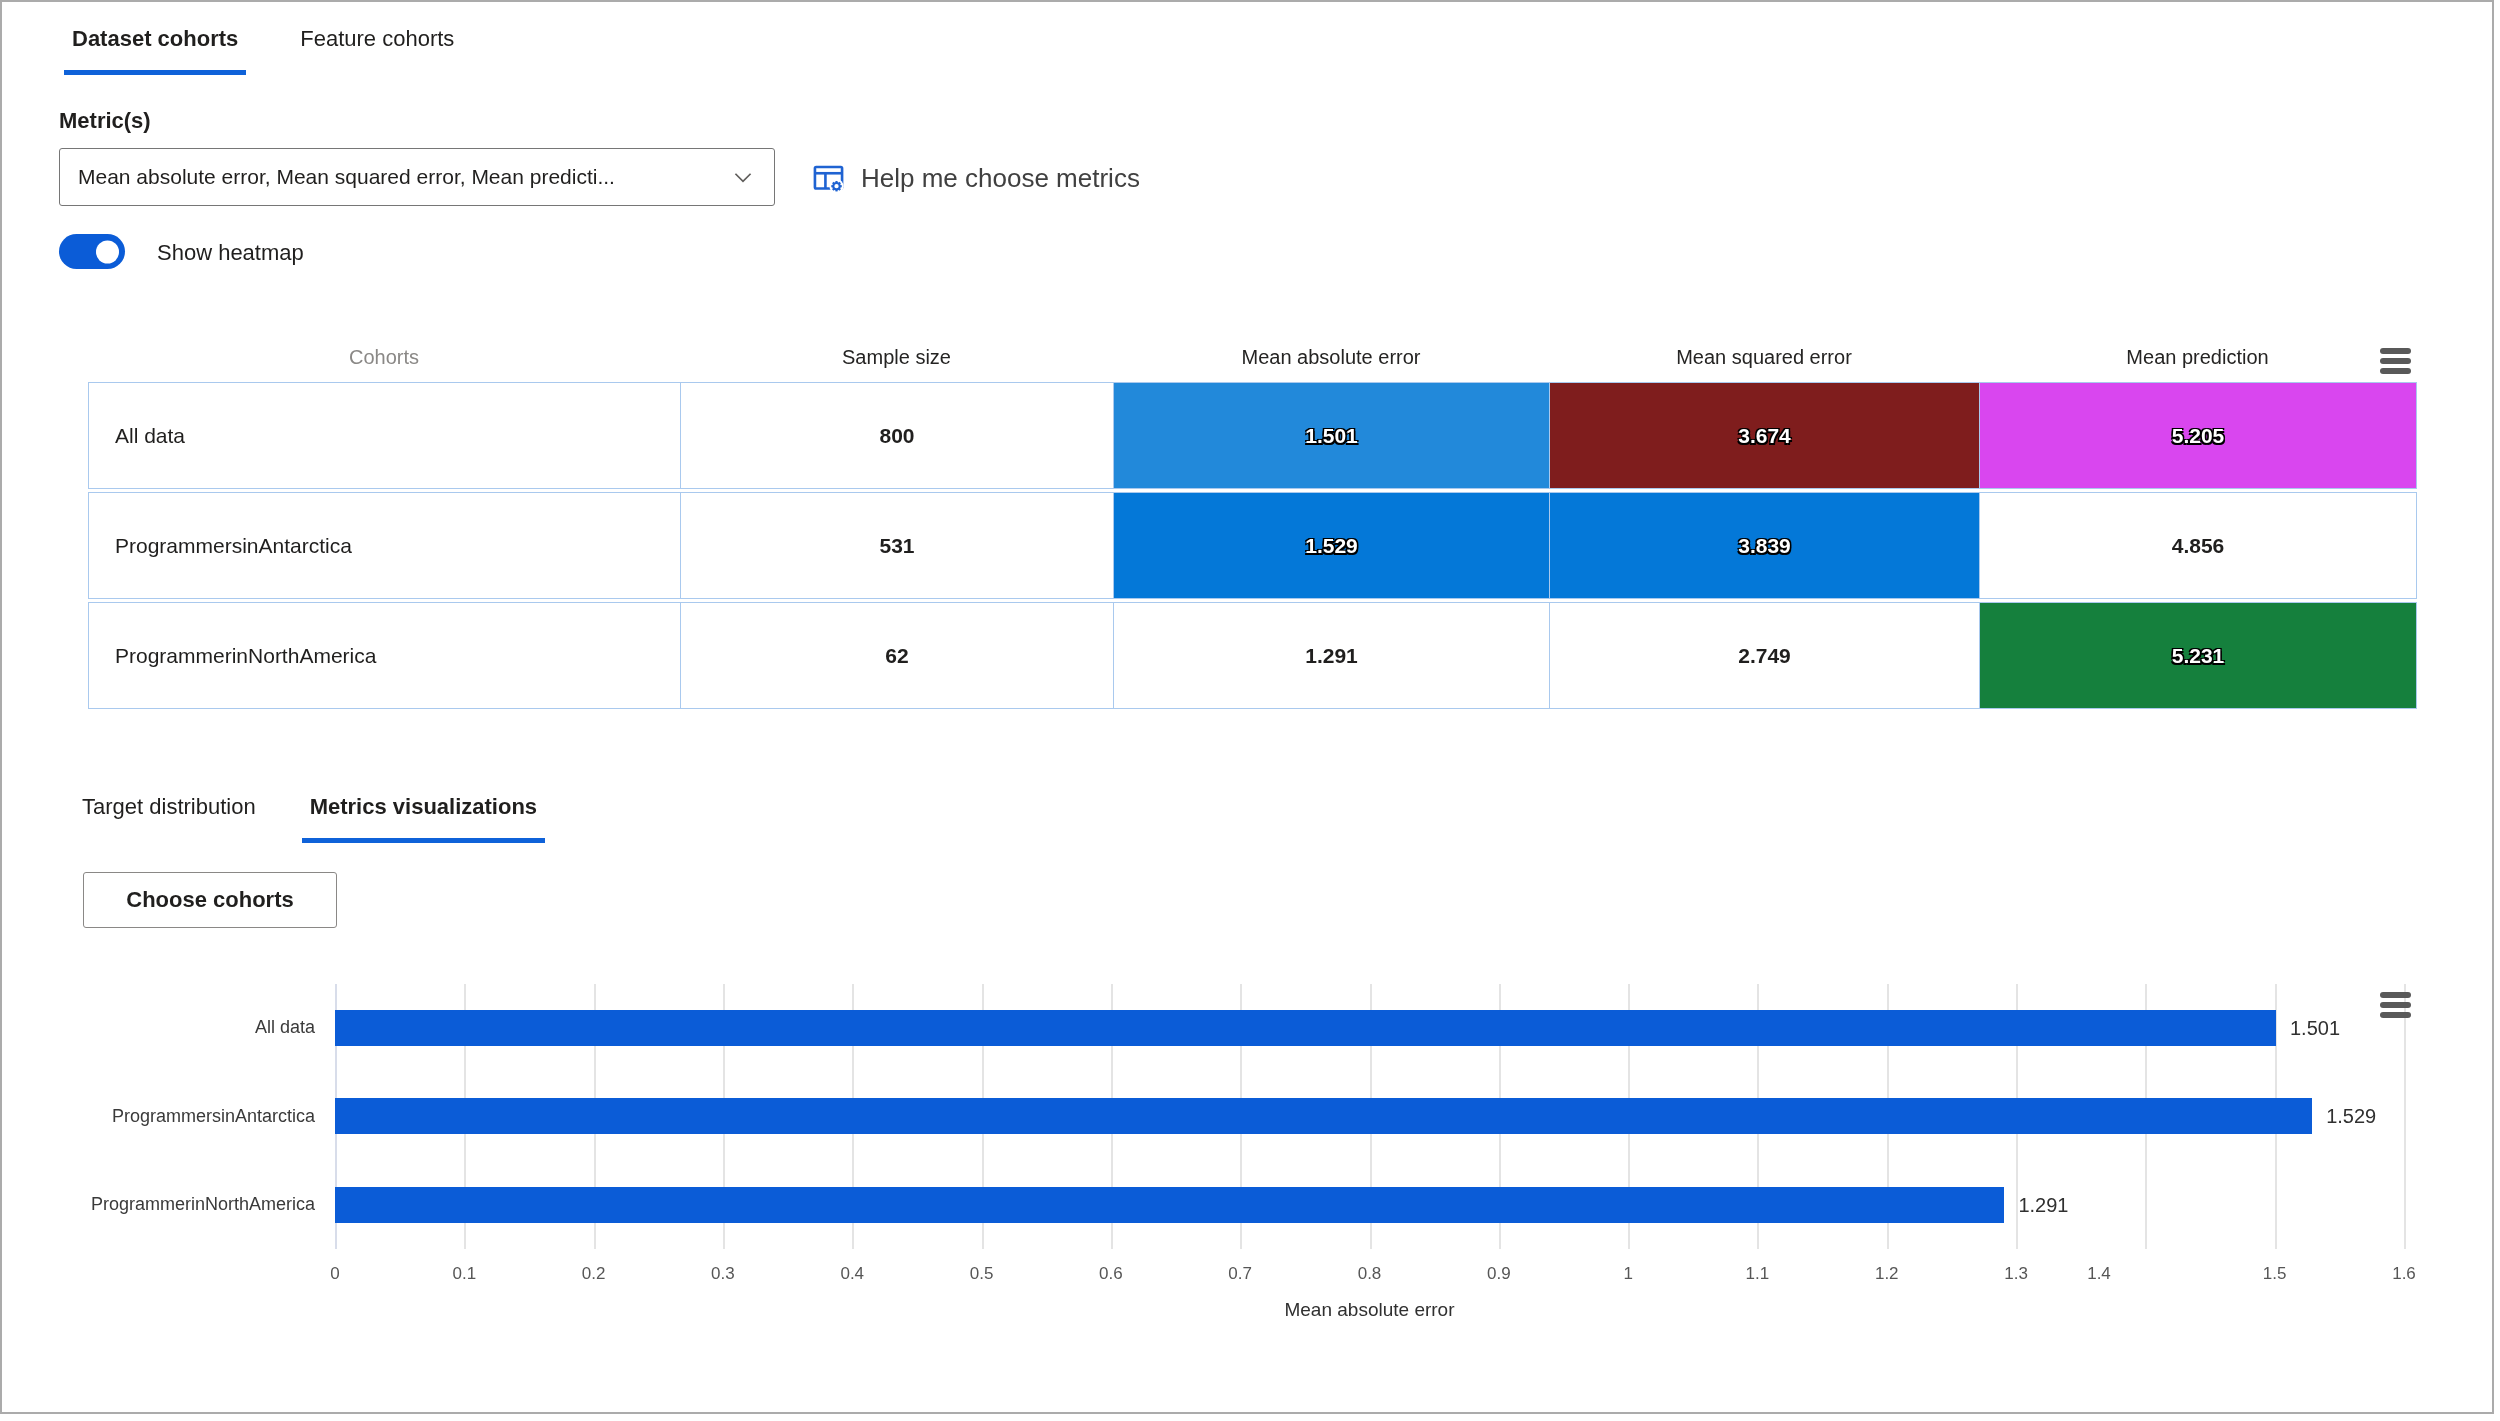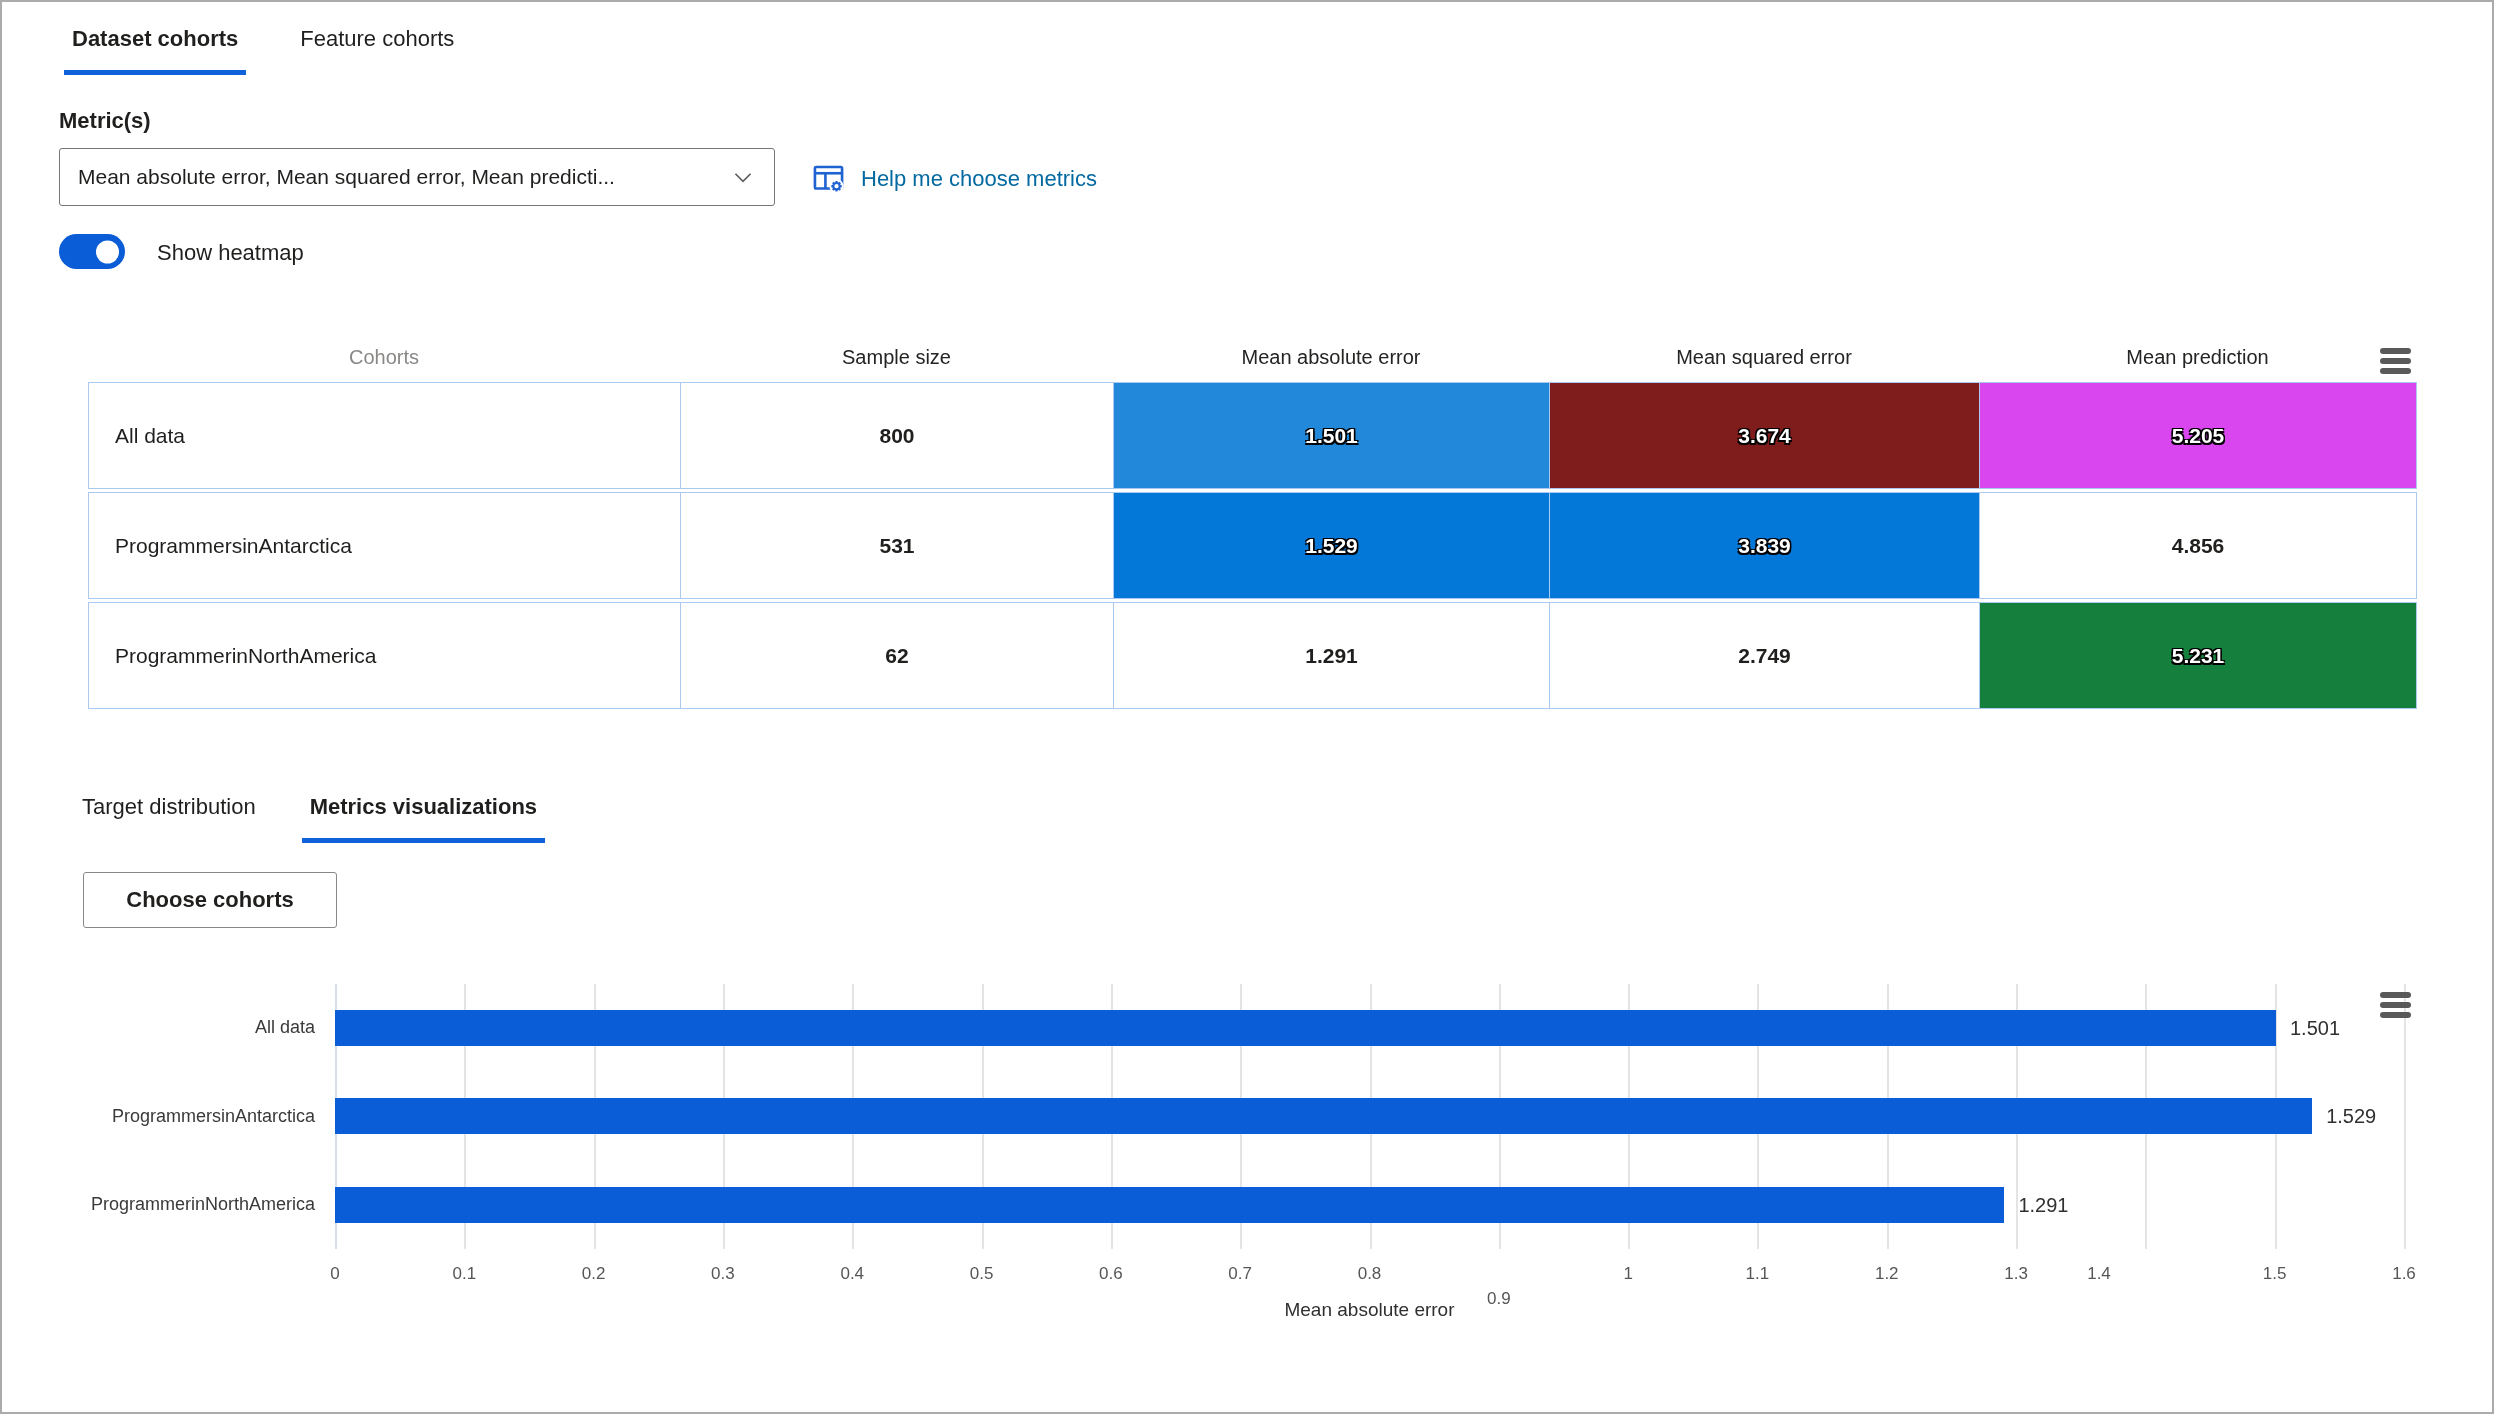--- a/index.html
+++ b/index.html
@@ -27,21 +27,21 @@
   
   .metric-label { position:absolute; left:57px; top:106px; font-size:22px; font-weight:700; }
   .dropdown {
     position:absolute; left:57px; top:146px; width:716px; height:58px;
     border:1px solid #767676; border-radius:3px; background:#fff;
     display:flex; align-items:center; padding:0 18px; cursor:pointer;
   }
   .dropdown-text { flex:1; font-size:21px; color:#201f1e; white-space:nowrap; overflow:hidden; }
   .chevron { width:26px; height:26px; flex:none; }
   .help-link { position:absolute; left:808px; top:158px; display:flex; align-items:center; gap:14px; cursor:pointer; }
-  .help-link .txt { font-size:22px; color:#0369a1;text-align:right; }
+  .help-link .txt { font-size:26px; color:#404040;text-align:right; }
 
   
   .toggle {
     position:absolute; left:57px; top:232px; width:66px; height:35px; border-radius:18px;
     background:#0B5CD7; cursor:pointer;
   }
   .toggle .knob {
     position:absolute; right:6px; top:50%; transform:translateY(-50%);
     width:23px; height:23px; border-radius:50%; background:#fff;
   }
@@ -221,21 +221,21 @@
   <div class="xticks" id="xticks">
       <div class="xtick" style="left: 0px;">0</div>
       <div class="xtick" style="left: 129.312px;">0.1</div>
       <div class="xtick" style="left: 258.625px;">0.2</div>
       <div class="xtick" style="left: 387.938px;">0.3</div>
       <div class="xtick" style="left: 517.25px;">0.4</div>
       <div class="xtick" style="left: 646.562px;">0.5</div>
       <div class="xtick" style="left: 775.875px;">0.6</div>
       <div class="xtick" style="left: 905.187px;">0.7</div>
       <div class="xtick" style="left: 1034.5px;">0.8</div>
-      <div class="xtick" style="left: 1163.81px; margin-top: 25px;">0.9</div>
+      <div class="xtick" style="left: 1163.81px;">0.9</div>
       <div class="xtick" style="left: 1293.12px;">1</div>
       <div class="xtick" style="left: 1422.44px;">1.1</div>
       <div class="xtick" style="left: 1551.75px;">1.2</div>
       <div class="xtick" style="left: 1681.06px;">1.3</div>
       <div class="xtick" style="left: 1764px;">1.4</div>
       <div class="xtick" style="left: 1939.69px;">1.5</div>
       <div class="xtick" style="left: 2069px;">1.6</div>
     </div>
   <div class="xtitle">Mean absolute error</div>
   <div class="menu-btn chart-menu">

